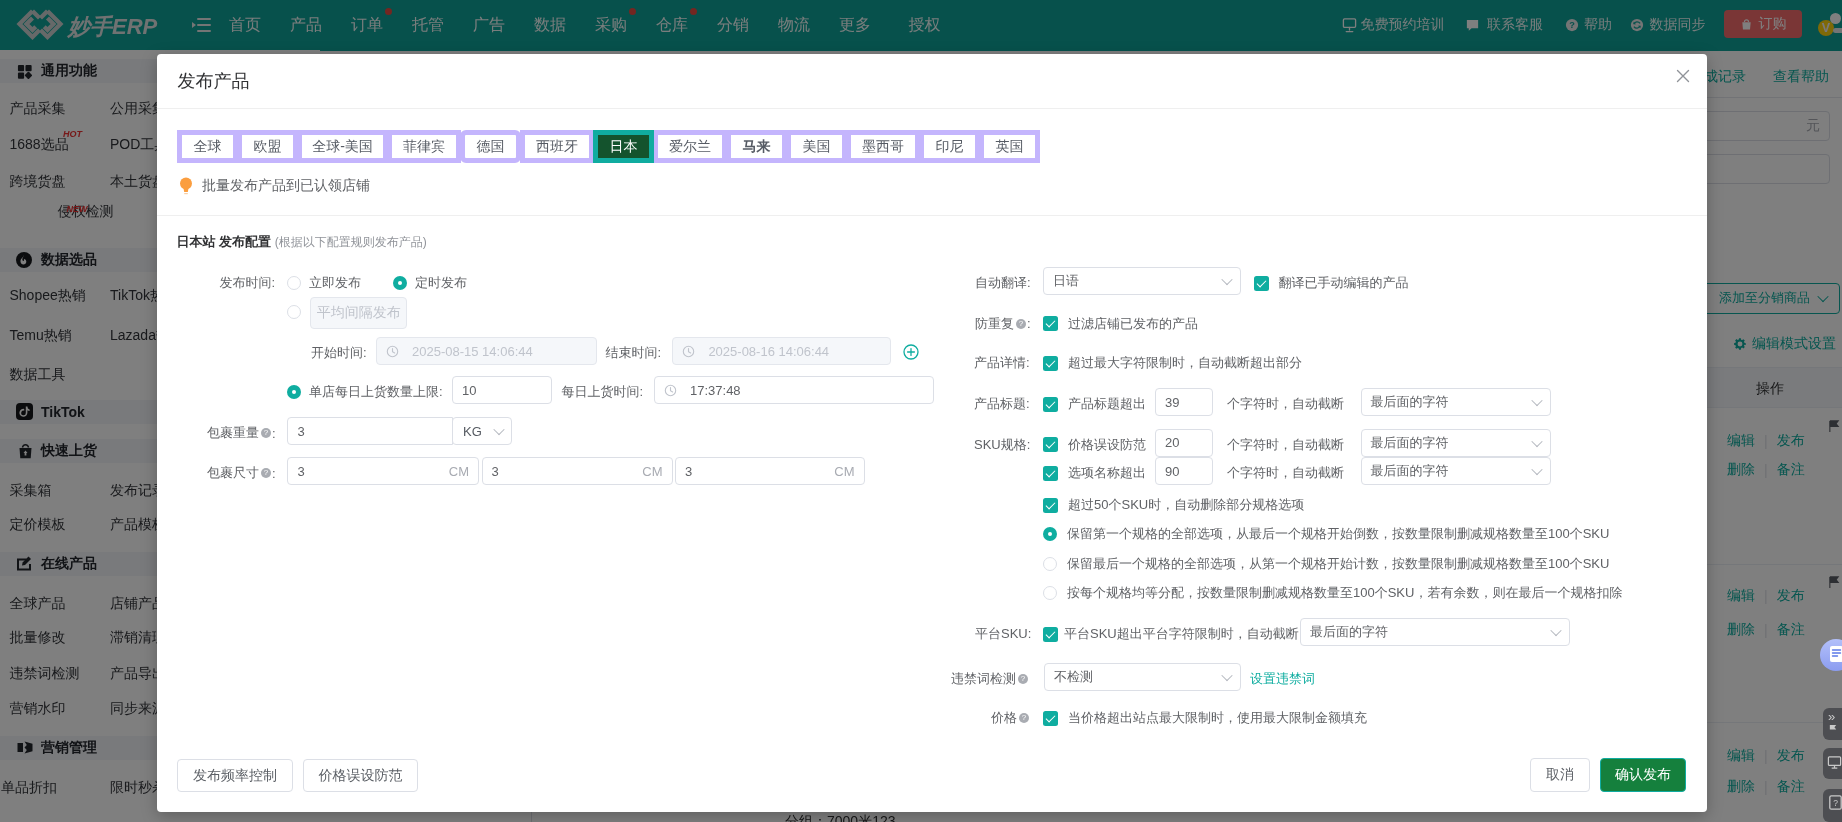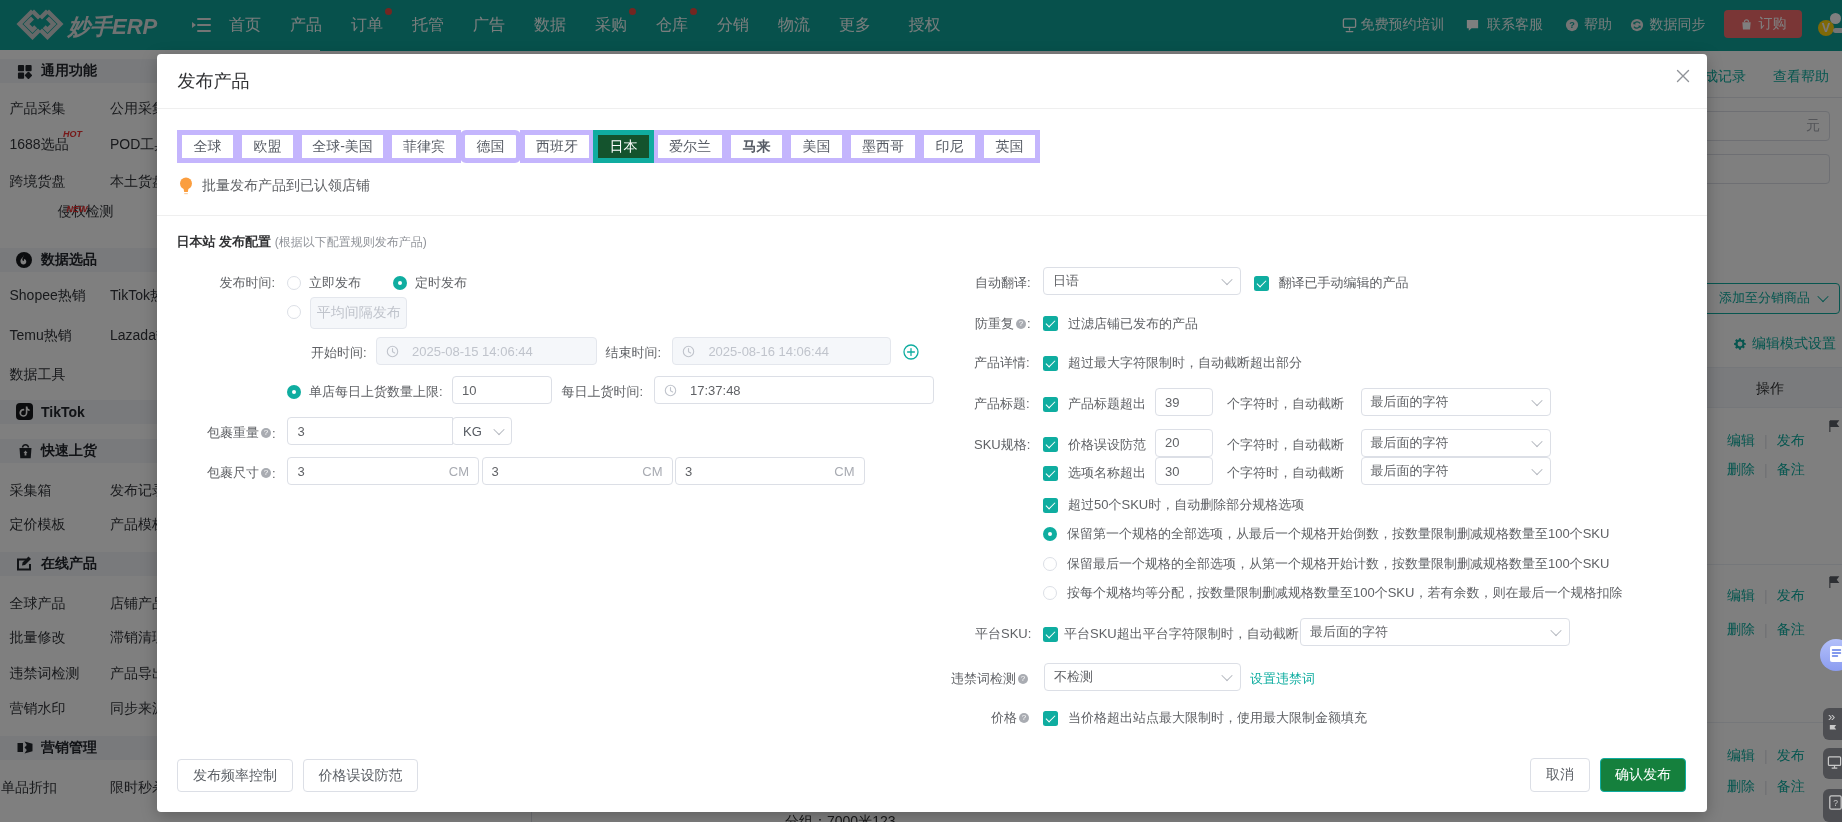--- a/index.html
+++ b/index.html
@@ -354,21 +354,21 @@
       <span>价格误设防范</span>
     </div>
   <div class="in" style="left:1155px;top:428.7px;width:58px;">20</div>
   <div class="r" style="left:1227px;top:435.7px;">个字符时，自动截断</div>
   <div class="in" style="left:1360.6px;top:428.7px;width:190.5px;">最后面的字符<span class="sp"></span><span class="caret"></span></div>
 
   <div class="r" style="left:1043px;top:464.4px;gap:10px;">
       <span class="cb"></span>
       <span>选项名称超出</span>
     </div>
-  <div class="in" style="left:1155px;top:457.4px;width:58px;">30</div>
+  <div class="in" style="left:1155px;top:457.4px;width:58px;">90</div>
   <div class="r" style="left:1227px;top:464.4px;">个字符时，自动截断</div>
   <div class="in" style="left:1360.6px;top:457.4px;width:190.5px;">最后面的字符<span class="sp"></span><span class="caret"></span></div>
 
   <div class="r" style="left:1043px;top:496px;gap:10px;">
       <span class="cb"></span>
       <span>超过50个SKU时，自动删除部分规格选项</span>
     </div>
 
   <div class="r" style="left:1043px;top:525px;gap:10px;">
       <span class="rd on"></span>

